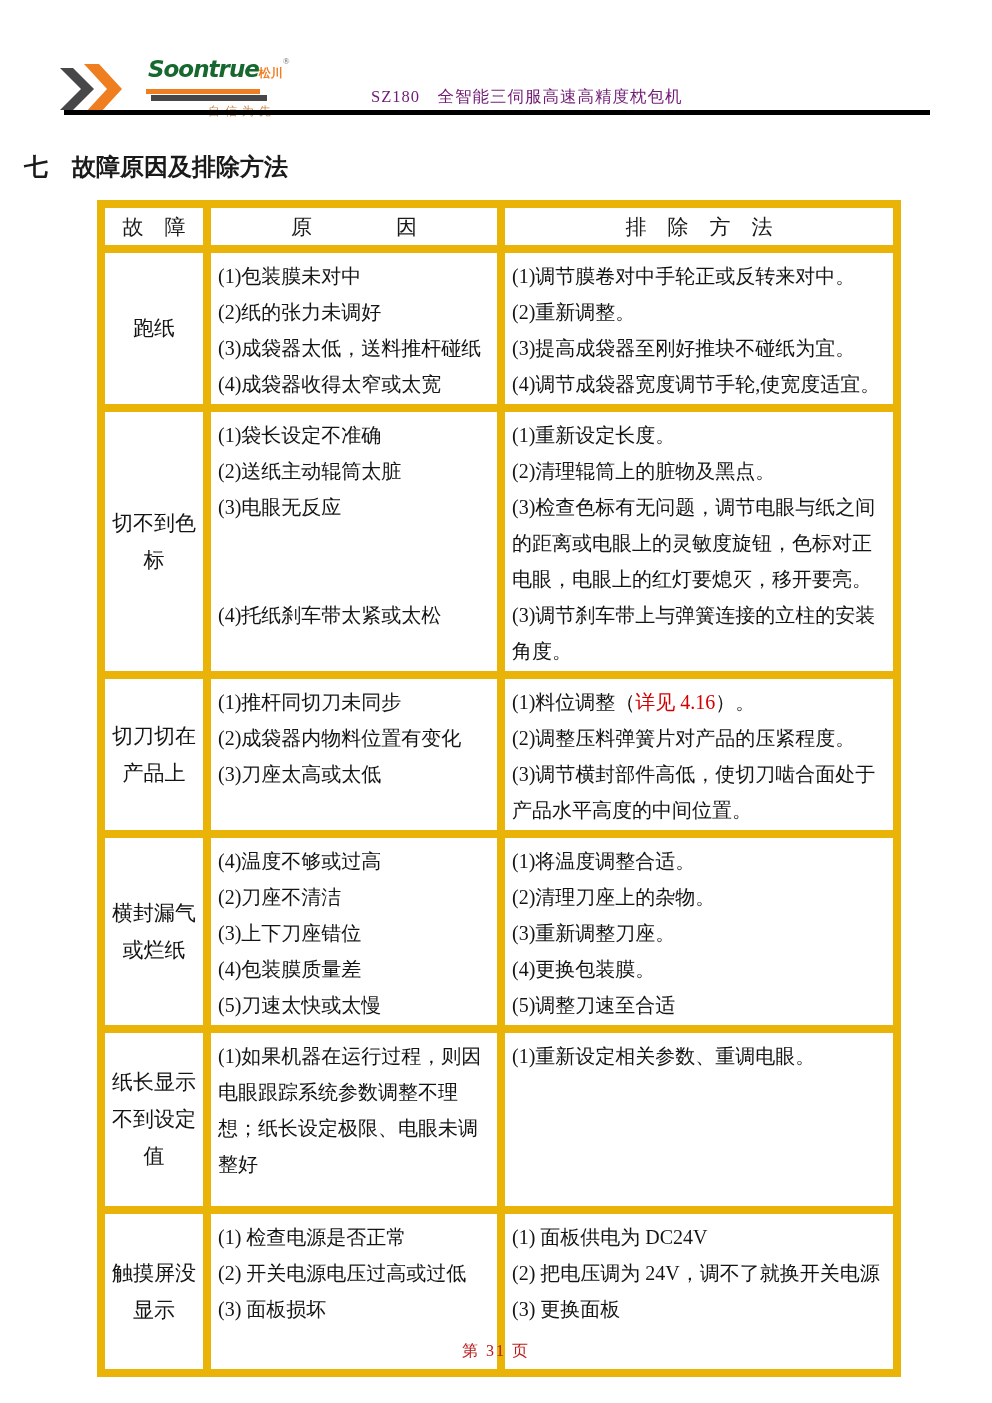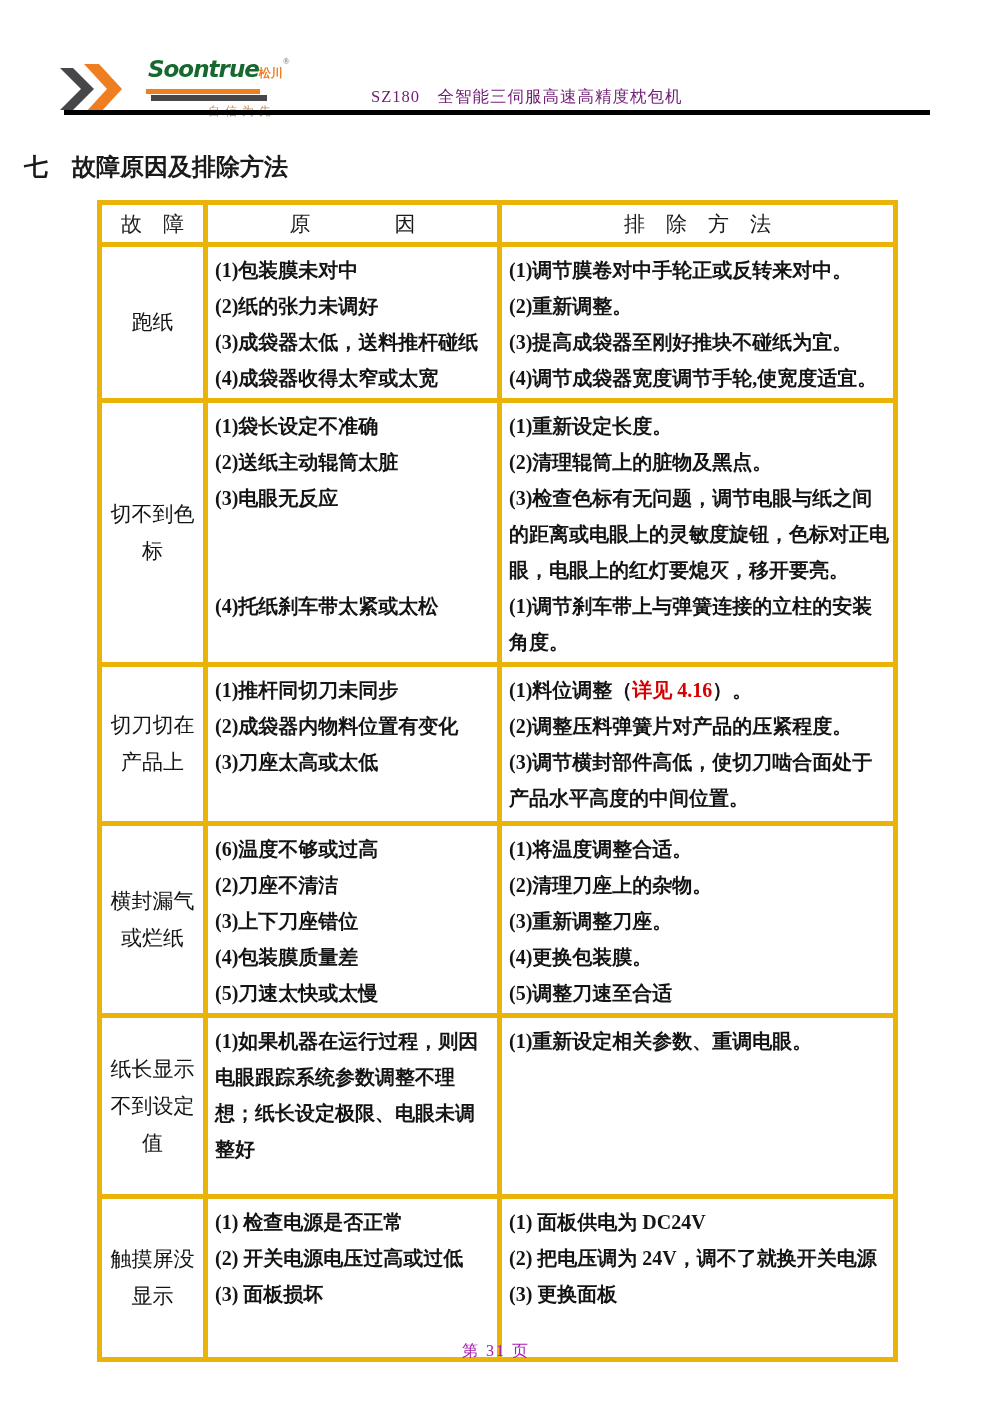--- a/index.html
+++ b/index.html
@@ -46,21 +46,21 @@
   }
 
   
   table.fault-table{
     position:absolute;left:97px;top:200px;width:796px;
     border-collapse:collapse;table-layout:fixed;
   }
   .fault-table col.c1{width:106px;}
   .fault-table col.c2{width:294px;}
   .fault-table col.c3{width:396px;}
-  .fault-table th,.fault-table td{border:5px solid #eab308;}
+  .fault-table th,.fault-table td{border:8px solid #eab308;}
   .fault-table thead th{
     height:37px;font-weight:400;font-size:21px;text-align:center;
     padding:0;color:#1a1a1a;
   }
   tbody tr:nth-child(1){height:146px;}
   tbody tr:nth-child(2){height:255px;}
   tbody tr:nth-child(3){height:159px;}
   tbody tr:nth-child(4){height:188px;}
   tbody tr:nth-child(5){height:181px;}
   tbody tr:nth-child(6){height:163px;}
@@ -68,28 +68,28 @@
   td.fault-cell{
     vertical-align:middle;text-align:center;
     font-size:21px;padding:0 4px;
   }
   td.fault-cell .line{line-height:37px;min-height:37px;}
   td.cause-cell,td.solution-cell{
     vertical-align:top;
     font-size:20px;
     padding:5px 3px 2px 7px;
   }
-  .cause-cell .line,.solution-cell .line{line-height:36px;min-height:36px;font-weight:bold;}
+  .cause-cell .line,.solution-cell .line{line-height:36px;min-height:36px;}
   .line.blank{height:36px;}
   .red{color:var(--accent-red,#d40000);}
 
   
   .page-footer{
     position:absolute;top:1341px;left:0;width:100%;
-    text-align:center;font-size:16px;letter-spacing:2px;color:#a21caf;
+    text-align:center;font-size:16px;letter-spacing:2px;color:#b91c1c;
   }
 </style>
 </head>
 <body>
 
 <div class="page">
 
   <div class="logo">
     <svg class="chevrons" width="80" height="50" viewBox="0 0 80 50">
       <polygon points="0,4 13,4 34,25 13,46 0,46 21,25" fill="#47474a"></polygon>
@@ -149,21 +149,21 @@
             <div class="line">(2)送纸主动辊筒太脏</div>
             <div class="line">(3)电眼无反应</div>
             <div class="line blank"></div>
             <div class="line blank"></div>
             <div class="line">(4)托纸刹车带太紧或太松</div>
           </td>
           <td class="solution-cell">
             <div class="line">(1)重新设定长度。</div>
             <div class="line">(2)清理辊筒上的脏物及黑点。</div>
             <div class="line">(3)检查色标有无问题，调节电眼与纸之间的距离或电眼上的灵敏度旋钮，色标对正电眼，电眼上的红灯要熄灭，移开要亮。</div>
-            <div class="line">(1)调节刹车带上与弹簧连接的立柱的安装角度。</div>
+            <div class="line">(3)调节刹车带上与弹簧连接的立柱的安装角度。</div>
           </td>
         </tr>
         <tr>
           <td class="fault-cell">
             <div class="line">切刀切在</div>
             <div class="line">产品上</div>
           </td>
           <td class="cause-cell">
             <div class="line">(1)推杆同切刀未同步</div>
             <div class="line">(2)成袋器内物料位置有变化</div>
@@ -174,21 +174,21 @@
             <div class="line">(2)调整压料弹簧片对产品的压紧程度。</div>
             <div class="line">(3)调节横封部件高低，使切刀啮合面处于产品水平高度的中间位置。</div>
           </td>
         </tr>
         <tr>
           <td class="fault-cell">
             <div class="line">横封漏气</div>
             <div class="line">或烂纸</div>
           </td>
           <td class="cause-cell">
-            <div class="line">(6)温度不够或过高</div>
+            <div class="line">(4)温度不够或过高</div>
             <div class="line">(2)刀座不清洁</div>
             <div class="line">(3)上下刀座错位</div>
             <div class="line">(4)包装膜质量差</div>
             <div class="line">(5)刀速太快或太慢</div>
           </td>
           <td class="solution-cell">
             <div class="line">(1)将温度调整合适。</div>
             <div class="line">(2)清理刀座上的杂物。</div>
             <div class="line">(3)重新调整刀座。</div>
             <div class="line">(4)更换包装膜。</div>

